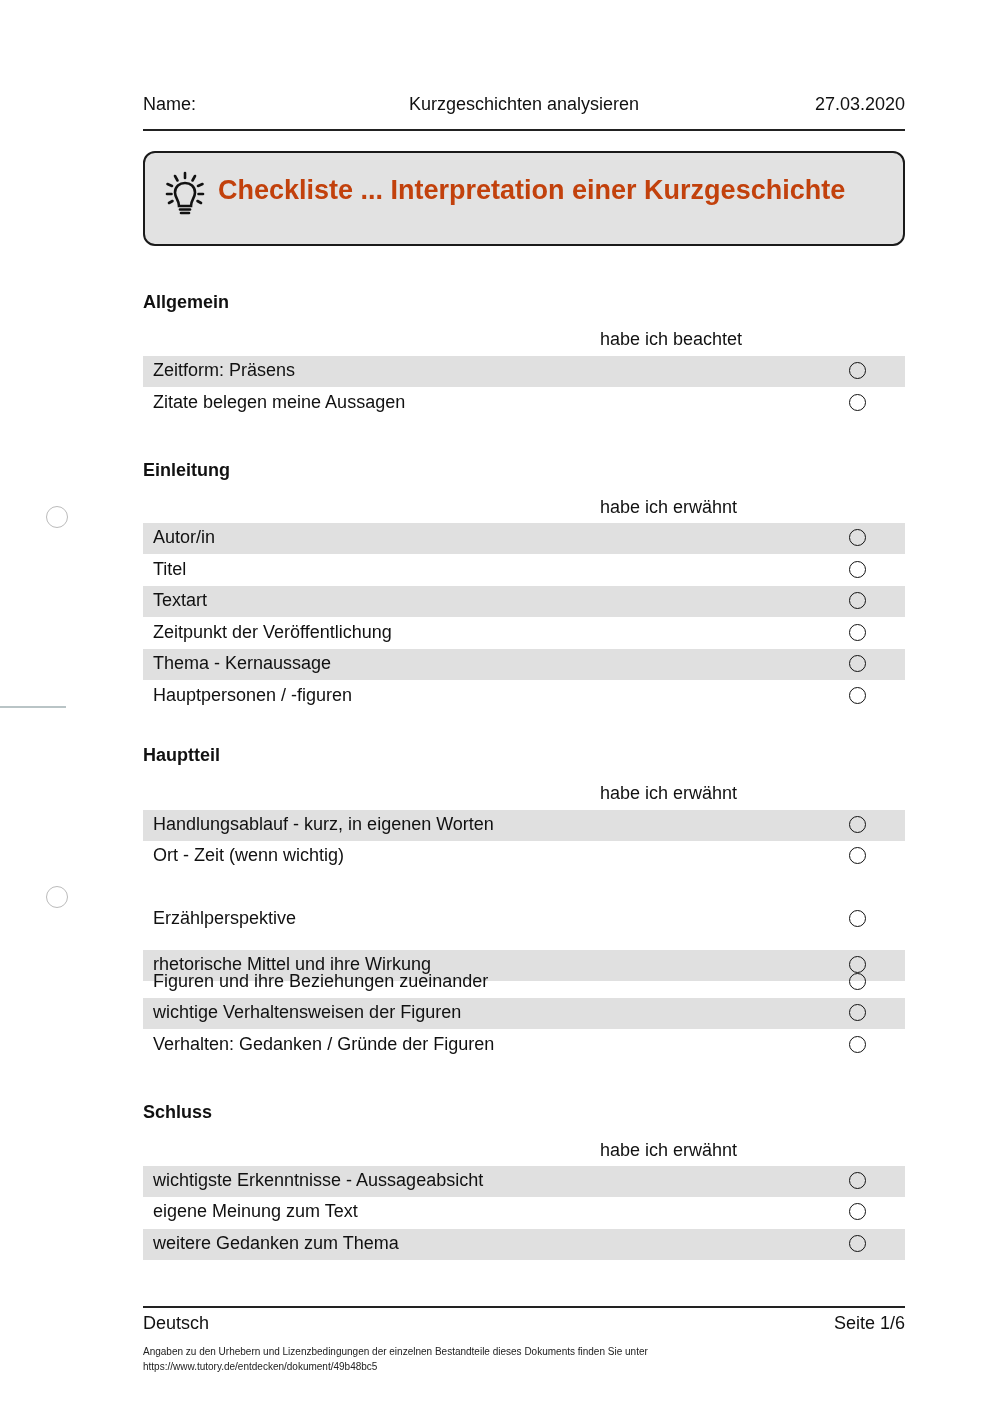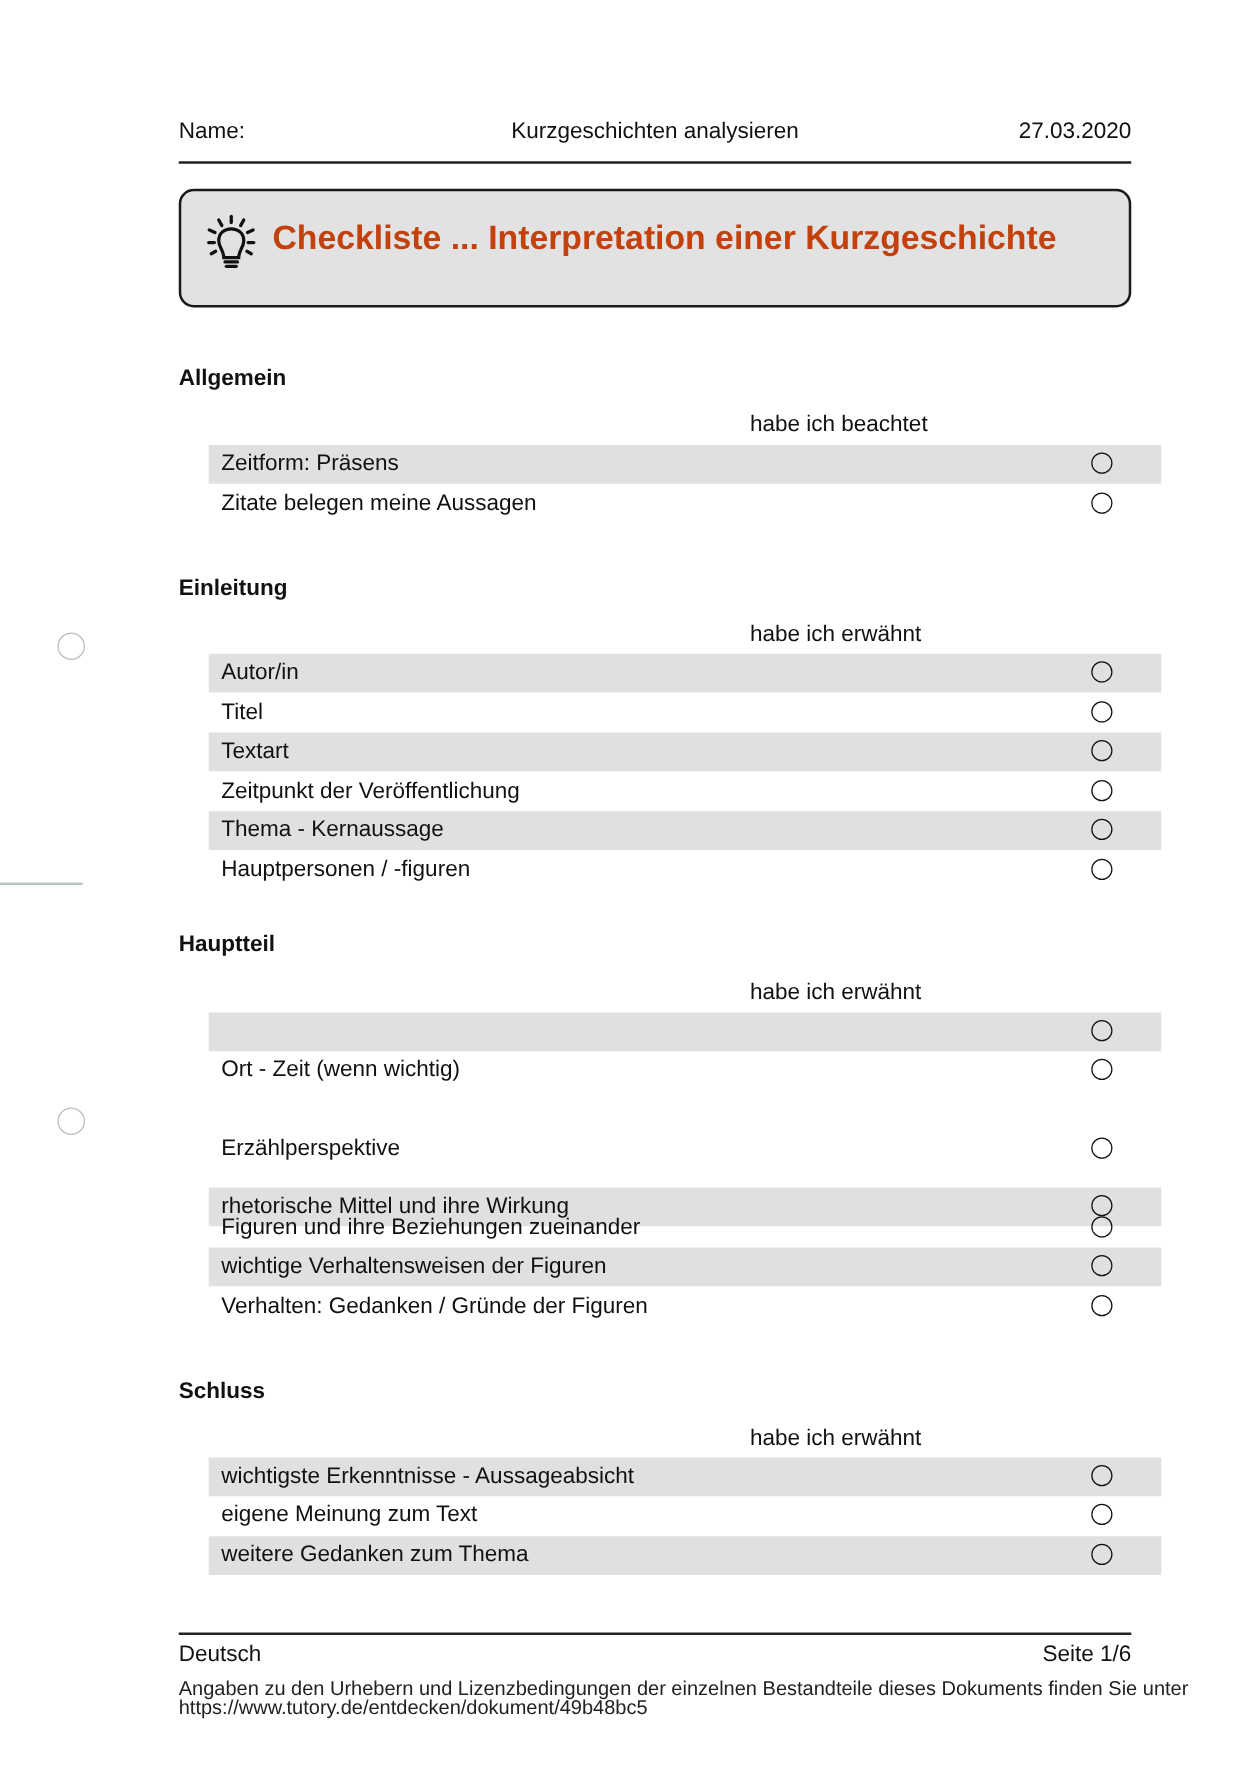--- a/index.html
+++ b/index.html
@@ -14,34 +14,34 @@
   .hdr .r { position: absolute; right: 0; top: 0; margin-left: 44px; }
   .hdr-line { position: absolute; left: 143px; width: 762px; top: 129px; height: 2px; background: #222; }
 
   .title-box { position: absolute; left: 143px; top: 151px; width: 758px; height: 91px;
                background: #e2e2e2; border: 2px solid #1a1a1a; border-radius: 12px; }
   .title-box .bulb { position: absolute; left: 20px; top: 18px; width: 40px; height: 46px; }
   .title-box .ttl { position: absolute; left: 73px; top: 22px; font-size: 27px; font-weight: bold; color: #c2410c; }
 
   .sec-title { position: absolute; left: 143px; font-size: 18px; font-weight: bold; }
   .col-head { position: absolute; left: 600px; width: 228px; text-align: left; font-size: 18px; }
-  .row { position: absolute; left: 143px; width: 762px; height: 31px; margin-left: 24px; }
+  .row { position: absolute; left: 143px; width: 762px; height: 31px; }
   .row.shade { background: #e0e0e0; }
   .row .txt { position: absolute; left: 10px; top: 4px; font-size: 18px; }
   .row .chk { position: absolute; left: 706px; top: 6px; width: 15px; height: 15px;
               border: 1.6px solid #111; border-radius: 50%; background: transparent; }
 
   .punch { position: absolute; left: 46px; width: 20px; height: 20px; border: 1.5px solid #bbb; border-radius: 50%; }
   .fold { position: absolute; left: 0; top: 706px; width: 66px; height: 1.5px; background: #b9c4c6; }
 
   .ftr-line { position: absolute; left: 143px; width: 762px; top: 1306px; height: 2px; background: #222; }
   .ftr { position: absolute; left: 143px; width: 762px; top: 1313px; font-size: 18px; }
   .ftr .l { position: absolute; left: 0; top: 0; }
   .ftr .r { position: absolute; right: 0; top: 0; }
-  .lic { position: absolute; left: 143px; top: 1344px; font-size: 16px; line-height: 15px; color: #222; }
+  .lic { position: absolute; left: 143px; top: 1344px; font-size: 10px; line-height: 15px; color: #222; }
 </style>
 </head>
 <body>
 
 <div class="page">
 
   <div class="punch" style="top:506px"></div>
   <div class="punch" style="top:886px"></div>
   <div class="fold"></div>
 
@@ -106,20 +106,21 @@
     <span class="chk"></span>
   </div>
   <div class="row" style="top:681px">
     <span class="txt">Hauptpersonen / -figuren</span>
     <span class="chk"></span>
   </div>
 
   <div class="sec-title" style="top:745px">Hauptteil</div>
   <div class="col-head" style="top:783px">habe ich erwähnt</div>
   <div class="row shade" style="top:810px">
+    <span class="txt">Handlungsablauf - kurz, in eigenen Worten</span>
     <span class="chk"></span>
   </div>
   <div class="row" style="top:841px">
     <span class="txt">Ort - Zeit (wenn wichtig)</span>
     <span class="chk"></span>
   </div>
   <div class="row" style="top:904px">
     <span class="txt">Erzählperspektive</span>
     <span class="chk"></span>
   </div>

